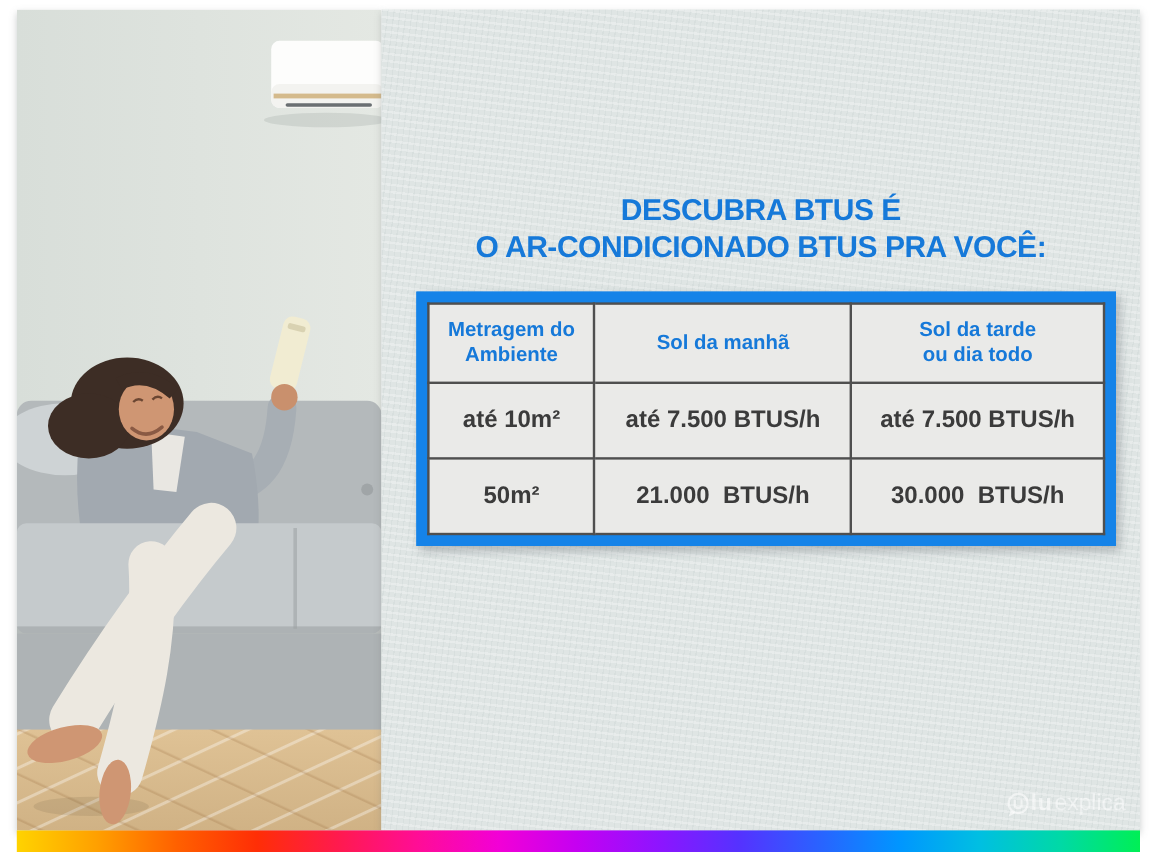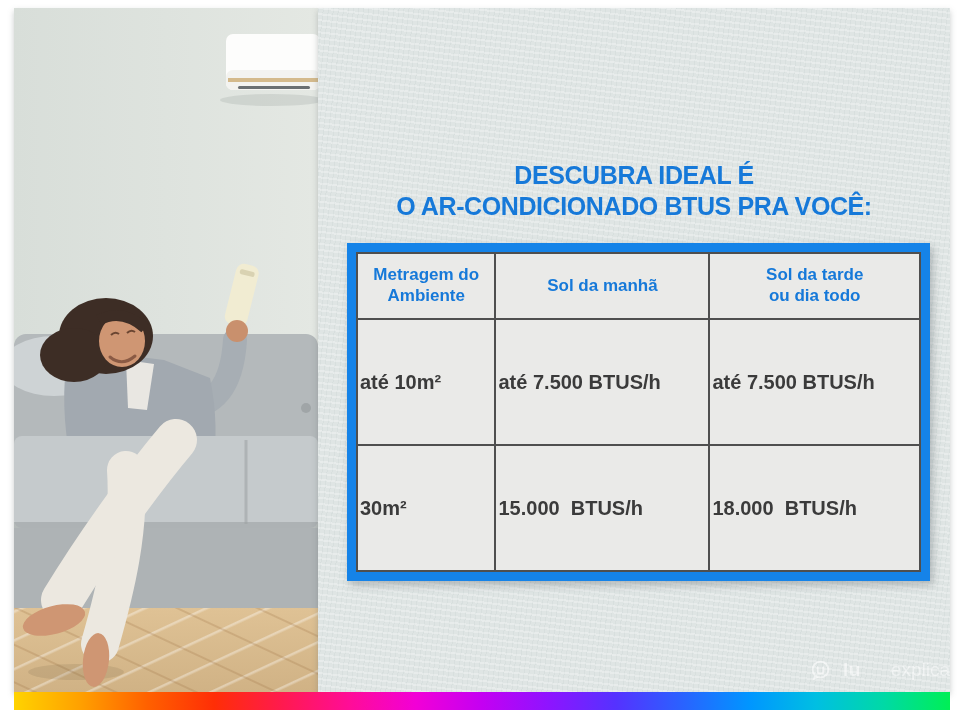--- a/index.html
+++ b/index.html
@@ -23,43 +23,43 @@
     background-color:var(--panel-bg);
     background-image:
       repeating-linear-gradient(7deg, rgba(255,255,255,.28) 0 2px, rgba(255,255,255,0) 2px 6px),
       repeating-linear-gradient(97deg, rgba(150,168,168,.10) 0 1px, rgba(0,0,0,0) 1px 5px);
   }
   .title{
     position:absolute;top:152px;left:0;width:100%;text-align:center;
     color:var(--title-blue);font-size:25px;font-weight:700;line-height:31px;letter-spacing:-0.4px;
   }
   .table-frame{
-    position:absolute;left:29px;top:235px;width:583px;height:338px;
+    position:absolute;left:29px;top:235px;width:583px;height:212px;
     border:9px solid var(--accent);box-sizing:border-box;background:var(--accent);
     box-shadow:3px 4px 8px rgba(80,90,95,.35);
   }
   .table-frame table{width:100%;height:100%;border-collapse:collapse;table-layout:fixed;}
   .table-frame thead tr{height:66px;}
   .table-frame th{
     border:2px solid var(--cell-border);background:var(--cell-bg);
     color:var(--title-blue);font-size:17px;font-weight:700;line-height:1.22;
     text-align:center;vertical-align:middle;white-space:pre-line;padding:0 2px;
   }
   .table-frame td{
     border:2px solid var(--cell-border);background:var(--cell-bg);
     color:var(--body-text);font-size:20px;font-weight:700;
-    vertical-align:middle;white-space:pre;padding:2px;
+    text-align:center;vertical-align:middle;white-space:pre;padding:2px;
   }
   .col-area{width:24.6%;} .col-morning{width:38%;} .col-afternoon{width:37.4%;}
   .watermark{
-    position:absolute;right:0;bottom:10px;display:flex;align-items:flex-start;gap:12px;
+    position:absolute;right:12px;bottom:10px;display:flex;align-items:flex-start;gap:0;
     color:rgba(255,255,255,0.55);font-size:19px;line-height:1;
   }
   .wm-bold{font-weight:700;letter-spacing:.5px;}
-  .wm-light{font-weight:400;opacity:.9;margin-left:18px;}
+  .wm-light{font-weight:400;opacity:.9;margin-left:2px;}
   .lu-icon{width:21px;height:22px;}
   .rainbow{position:absolute;left:14px;top:692px;width:936px;height:18px;}
 </style>
 </head>
 <body>
 
 <div class="canvas">
 
   <div class="photo sheet">
     <svg width="304" height="684" viewBox="0 0 304 684" xmlns="http://www.w3.org/2000/svg">
@@ -137,21 +137,21 @@
           </g>
         <g transform="rotate(6 82 652)">
             <ellipse cx="82" cy="652" rx="13" ry="27" fill="#cf9673"></ellipse>
           </g>
       </g>
     </svg>
   </div>
 
   <div class="panel sheet">
     <div class="title">
-      <div>DESCUBRA IDEAL É</div>
+      <div>DESCUBRA BTUS É</div>
       <div>O AR-CONDICIONADO BTUS PRA VOCÊ:</div>
     </div>
 
     <div class="table-frame">
       <table>
         <colgroup>
           <col class="col-area">
             <col class="col-morning">
             <col class="col-afternoon">
         </colgroup>
@@ -164,23 +164,23 @@
 ou dia todo</th>
             </tr>
         </thead>
         <tbody id="table-body">
             <tr>
               <td>até 10m²</td>
               <td>até 7.500 BTUS/h</td>
               <td>até 7.500 BTUS/h</td>
             </tr>
             <tr>
-              <td>30m²</td>
-              <td>15.000  BTUS/h</td>
-              <td>18.000  BTUS/h</td>
+              <td>50m²</td>
+              <td>21.000  BTUS/h</td>
+              <td>30.000  BTUS/h</td>
             </tr>
           </tbody>
       </table>
     </div>
 
     <div class="watermark">
       <svg class="lu-icon" viewBox="0 0 22 23">
         <circle cx="11" cy="10" r="8.3" fill="none" stroke="rgba(255,255,255,0.55)" stroke-width="2"></circle>
         <path d="M4.5,16.5 L2.5,21.5 L9,18.2 Z" fill="rgba(255,255,255,0.55)"></path>
         <path d="M8,7.5 L8,12 Q8,14 11,14 Q14,14 14,12 L14,7.5" fill="none" stroke="rgba(255,255,255,0.55)" stroke-width="2" stroke-linecap="round"></path>

